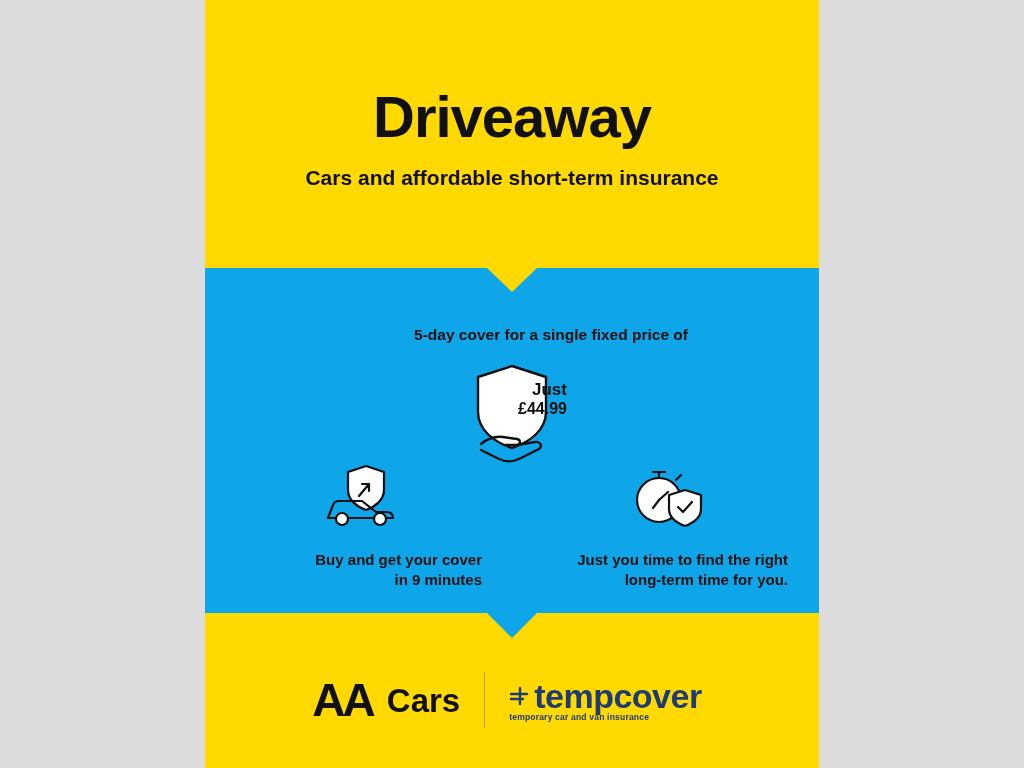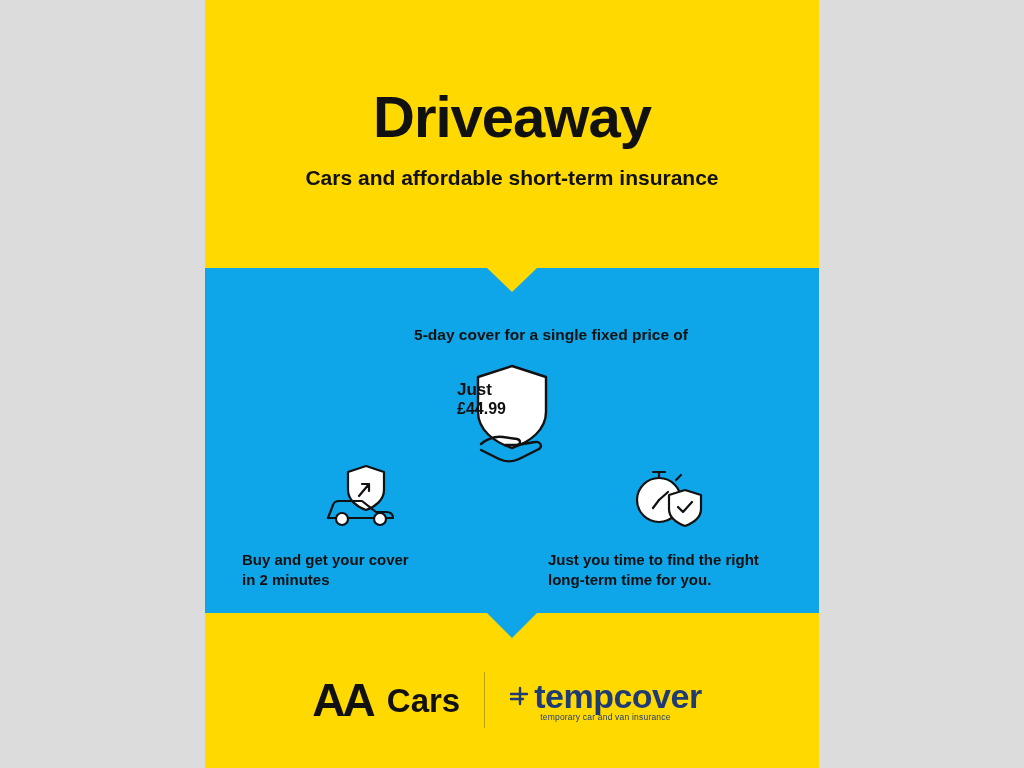--- a/index.html
+++ b/index.html
@@ -74,33 +74,33 @@
     left: 252px;
     top: 360px;
     width: 110px;
     height: 110px;
   }
   .shield-text {
     position: absolute;
     left: 252px;
     top: 380px;
     width: 110px;
-    text-align: left;
+    text-align: right;
     font-size: 19px;
     font-weight: bold;
     color: #111111;
     line-height: 1.15;
   }
   .shield-text .just { display: block; font-size: 17px; }
   .shield-text .amount { display: block; font-size: 16px; }
 
   .feature {
     position: absolute;
     width: 240px;
-    text-align: left;
+    text-align: right;
   }
   .feature .ico {
     height: 72px;
     display: flex;
     align-items: center;
     justify-content: center;
   }
   .feature .cap {
     margin-top: 16px;
     font-size: 15px;
@@ -161,21 +161,22 @@
     color: #1f3b73;
     letter-spacing: -0.5px;
     display: block;
   }
   .tc-tag {
     font-size: 8.5px;
     color: #1f3b73;
     letter-spacing: 0.2px;
     display: block;
     margin-top: 0;
-    text-align: center;
+    text-align: left;
+    font-weight: bold;
   }
   .tc-row { display: flex; align-items: center; }
   .tc-mark { margin-right: 3px; margin-top: 6px; }
 </style>
 </head>
 <body>
 
 <div id="poster">
 
   <div class="band-top"></div>
@@ -203,21 +204,21 @@
         <path d="M50 4 L68 10 V28 C68 38 59 45 50 48 C41 45 32 38 32 28 V10 Z" stroke="#111111" stroke-width="2.2" fill="#ffffff" stroke-linejoin="round"></path>
         <path d="M43 34 L53 22 M53 22 H46 M53 22 V29" stroke="#111111" stroke-width="2.2" fill="none" stroke-linecap="round" stroke-linejoin="round"></path>
         <path d="M12 56 L17 43 C18 40 20 39 23 39 H46 L60 50 H70 C74 50 77 52 77 56" stroke="#111111" stroke-width="2.2" fill="none" stroke-linecap="round" stroke-linejoin="round"></path>
         <path d="M12 56 H77" stroke="#111111" stroke-width="2.2" stroke-linecap="round"></path>
         <circle cx="26" cy="57" r="6" stroke="#111111" stroke-width="2.2" fill="#ffffff"></circle>
         <circle cx="64" cy="57" r="6" stroke="#111111" stroke-width="2.2" fill="#ffffff"></circle>
       </svg>
     </div>
     <div class="cap">
       <span>Buy and get your cover</span><br>
-      <span>in 2 minutes</span>
+      <span>in 9 minutes</span>
     </div>
   </div>
 
   <div class="feature" id="feature-right">
     <div class="ico">
       <svg width="92" height="72" viewBox="0 0 92 72" fill="none" xmlns="http://www.w3.org/2000/svg">
         <circle cx="37" cy="38" r="22" stroke="#111111" stroke-width="2.2" fill="#ffffff"></circle>
         <path d="M31 10 H43" stroke="#111111" stroke-width="2.2" stroke-linecap="round"></path>
         <path d="M37 10 V16" stroke="#111111" stroke-width="2.2" stroke-linecap="round"></path>
         <path d="M54 18 L59 13" stroke="#111111" stroke-width="2.2" stroke-linecap="round"></path>

